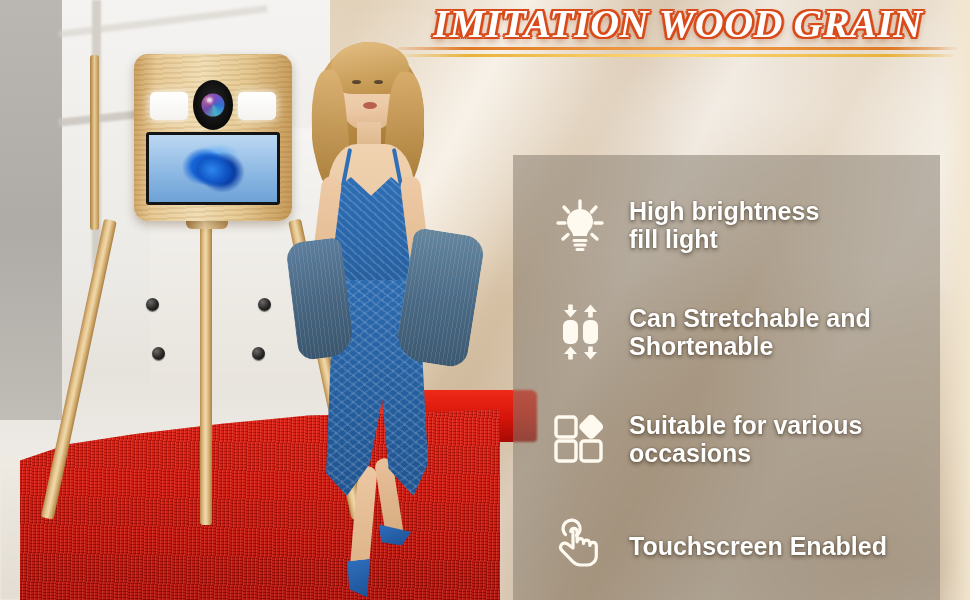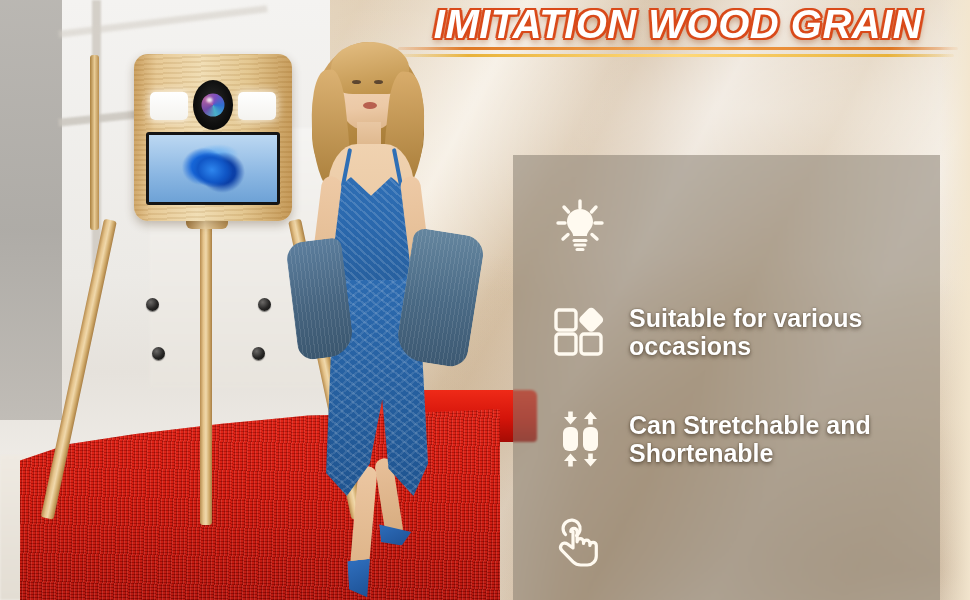--- a/index.html
+++ b/index.html
@@ -306,20 +306,21 @@
     color:#ffffff;
     white-space:nowrap;
   }
   .title-1{
     font-size:40px;
     text-shadow:
       -2px 0 #d94a1a, 2px 0 #d94a1a, 0 -2px #d94a1a, 0 2px #d94a1a,
       -2px -2px #d94a1a, 2px -2px #d94a1a, -2px 2px #d94a1a, 2px 2px #d94a1a,
       -3px 0 rgba(217,74,26,.65), 3px 0 rgba(217,74,26,.65),
       0 4px 7px rgba(150,60,10,.55);
+    font-family: Liberation Serif, serif;
   }
   .rule-1{
     height:3px; margin:3px 6px 2px 6px;
     background:linear-gradient(90deg, rgba(230,120,40,.15), #e07a26 12%, #f3a24a 50%, #e07a26 88%, rgba(230,120,40,.15));
     border-radius:2px;
   }
   .title-2{
     font-size:40px;
     color:#fffdf4;
     text-shadow:
@@ -452,65 +453,72 @@
             <line x1="43" y1="41" x2="38" y2="36.5"></line>
           </g>
           <path d="M26 11c-7.6 0-13 5.6-13 12.6 0 5 2.9 7.9 4.6 10.3 1.1 1.6 1.4 2.6 1.5 4.1h13.8c .1-1.5 .4-2.5 1.5-4.1C36.1 31.5 39 28.6 39 23.6 39 16.6 33.6 11 26 11z" fill="#fffaf0"></path>
           <g stroke="#fffaf0" stroke-width="3" stroke-linecap="round">
             <line x1="20" y1="42.5" x2="32" y2="42.5"></line>
             <line x1="21" y1="47" x2="31" y2="47"></line>
             <line x1="23" y1="51.5" x2="29" y2="51.5"></line>
           </g>
         </svg>
       </div>
+      <div class="f-text">
+        <div>High brightness</div>
+        <div>fill light</div>
+      </div>
+    </div>
+
+    <div class="feature">
+      <div class="f-icon">
+        <svg width="52" height="58" viewBox="0 0 52 58">
+          <g fill="#fffaf0">
+
+            <rect x="9" y="17" width="15" height="24" rx="6"></rect>
+            <path d="M16.5 14.5 L10 7 h4.2 V1.5 h4.6 V7 H23 z"></path>
+            <path d="M16.5 43.5 L10 51 h4.2 v5.5 h4.6 V51 H23 z"></path>
+
+            <rect x="29" y="17" width="15" height="24" rx="6"></rect>
+            <path d="M36.5 1.5 L43 9 h-4.2 v5.5 h-4.6 V9 H30 z"></path>
+            <path d="M36.5 56.5 L43 49 h-4.2 v-5.5 h-4.6 V49 H30 z"></path>
+          </g>
+        </svg>
+      </div>
+      <div class="f-text">
+        <div>Can Stretchable and</div>
+        <div>Shortenable</div>
+      </div>
     </div>
 
     <div class="feature">
       <div class="f-icon">
         <svg width="54" height="50" viewBox="0 0 54 50">
           <rect x="3" y="3" width="20" height="20" rx="3" fill="none" stroke="#fffaf0" stroke-width="3.4"></rect>
           <rect x="3" y="27" width="20" height="20" rx="3" fill="none" stroke="#fffaf0" stroke-width="3.4"></rect>
           <rect x="28" y="27" width="20" height="20" rx="3" fill="none" stroke="#fffaf0" stroke-width="3.4"></rect>
           <rect x="30.2" y="4.8" width="16" height="16" rx="2.6" fill="#fffaf0" stroke="#fffaf0" stroke-width="3.4" transform="rotate(45 38.2 12.8)"></rect>
         </svg>
       </div>
       <div class="f-text">
         <div>Suitable for various</div>
         <div>occasions</div>
       </div>
     </div>
 
     <div class="feature">
       <div class="f-icon">
-        <svg width="52" height="58" viewBox="0 0 52 58">
-          <g fill="#fffaf0">
-
-            <rect x="9" y="17" width="15" height="24" rx="6"></rect>
-            <path d="M16.5 14.5 L10 7 h4.2 V1.5 h4.6 V7 H23 z"></path>
-            <path d="M16.5 43.5 L10 51 h4.2 v5.5 h4.6 V51 H23 z"></path>
-
-            <rect x="29" y="17" width="15" height="24" rx="6"></rect>
-            <path d="M36.5 1.5 L43 9 h-4.2 v5.5 h-4.6 V9 H30 z"></path>
-            <path d="M36.5 56.5 L43 49 h-4.2 v-5.5 h-4.6 V49 H30 z"></path>
-          </g>
-        </svg>
-      </div>
-      <div class="f-text">
-        <div>Can Stretchable and</div>
-        <div>Shortenable</div>
-      </div>
-    </div>
-
-    <div class="feature">
-      <div class="f-icon">
         <svg width="58" height="56" viewBox="0 0 58 56">
           <g fill="none" stroke="#fffaf0" stroke-width="3.2" stroke-linecap="round" stroke-linejoin="round">
             <path d="M14.5 16.5a8.5 8.5 0 1 1 11 1"></path>
             <path d="M22 13.5v16.5l-5.5-4c-2-1.5-4.8-1.2-6.2 .8-1.3 1.9-.8 4.3 .8 5.9l11 11.2c2 2 4.8 3.1 7.7 3.1h6.4c5 0 9.1-4 9.1-9.1V27.5c0-1.8-1.4-3.2-3.2-3.2s-3.2 1.4-3.2 3.2v-2.1c0-1.8-1.4-3.2-3.2-3.2s-3.2 1.4-3.2 3.2v-1.6c0-1.8-1.4-3.2-3.2-3.2s-3.2 1.4-3.2 3.2V13.5c0-1.8-1.4-3.2-3.2-3.2s-3.1 1.4-3.1 3.2z"></path>
           </g>
         </svg>
       </div>
+      <div class="f-text">
+        <div>Touchscreen Enabled</div>
+      </div>
     </div>
 
   </div>
 
   <div class="edge-right"></div>
 </div>
 
 </body></html>

